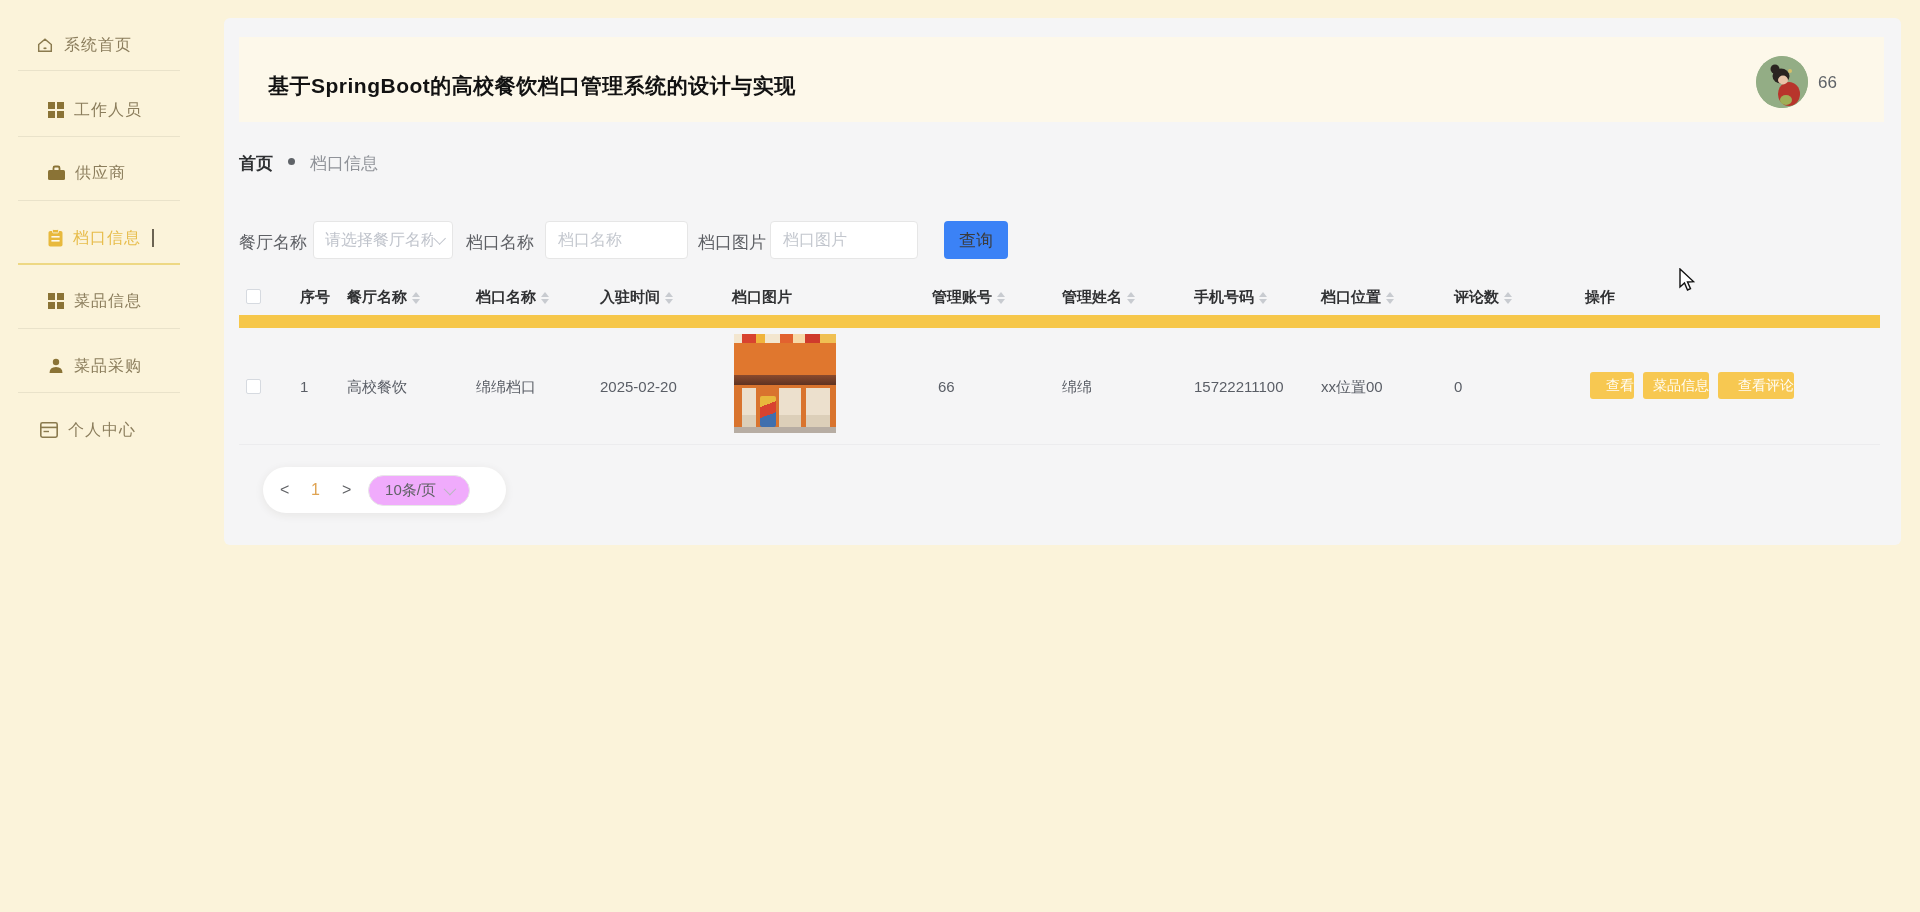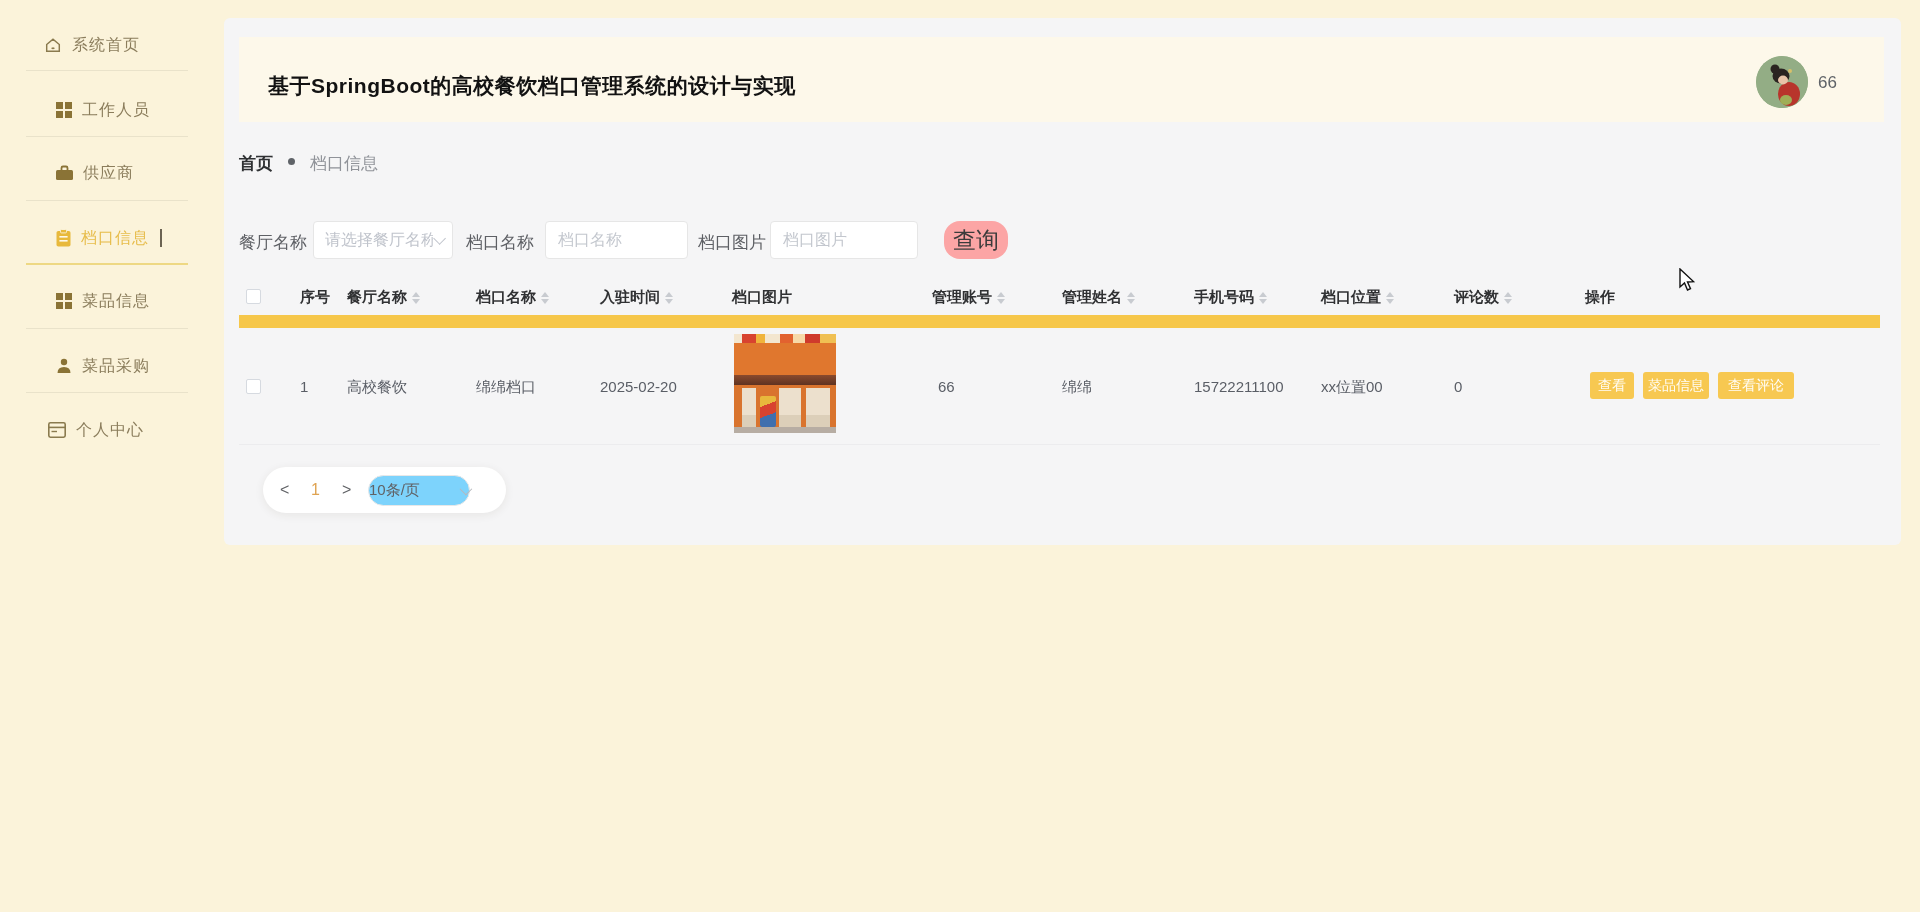--- a/index.html
+++ b/index.html
@@ -6,21 +6,21 @@
   html,body { width:1920px; height:912px; overflow:hidden; }
   body {
     font-family:"Liberation Sans","DejaVu Sans",sans-serif;
     background:#fbf3da;
     position:relative;
     color:#5a5e66;
   }
   .abs { position:absolute; }
 
   
-  .sidebar { position:absolute; left:8px; top:0; width:224px; height:912px; }
+  .sidebar { position:absolute; left:0; top:0; width:224px; height:912px; }
   .side-item { position:absolute; height:26px; display:flex; align-items:center; gap:10px; cursor:pointer; }
   .side-item .lbl { font-size:16px; color:#8b7d5c; letter-spacing:1px; white-space:nowrap; }
   .side-item.active .lbl { color:#e7bc4a; }
   .side-div { position:absolute; left:18px; width:162px; height:1px; background:#e9e2ca; }
   .side-div.active { background:#eed883; height:2px; }
   .caret-bar { width:2px; height:18px; background:#6b6352; margin-left:1px; }
 
   
   .panel { position:absolute; left:224px; top:18px; width:1677px; height:527px; background:#f5f5f6; border-radius:6px; }
   .header-card { position:absolute; left:239px; top:37px; width:1645px; height:85px; background:#fdf8ea; }
@@ -33,53 +33,53 @@
   .crumb-dot { position:absolute; left:288px; top:158px; width:7px; height:7px; border-radius:50%; background:#5f6368; }
   .crumb-cur { position:absolute; left:310px; top:152px; font-size:17px; color:#909399; }
 
   
   .f-label { position:absolute; top:231px; font-size:17px; color:#5e6065; white-space:nowrap; }
   .f-box { position:absolute; top:221px; height:38px; background:#fff; border:1px solid #e6e6e6; border-radius:4px; font-size:16px; }
   .f-select { display:flex; align-items:center; justify-content:space-between; padding:0 10px 0 12px; color:#c0c4cc; cursor:pointer; }
   input.f-box { padding:0 12px; color:#5a5e66; }
   input.f-box::placeholder { color:#c3c7ce; }
   .chev { width:9px; height:9px; border-right:1.6px solid #c0c4cc; border-bottom:1.6px solid #c0c4cc; transform:rotate(45deg) translateY(-3px); }
-  .search-btn { position:absolute; left:944px; top:221px; width:64px; height:38px; background:#fca5a5; border:none; border-radius:16px; font-size:23px; color:#3b3b3b; cursor:pointer; font-family:inherit; }
+  .search-btn { position:absolute; left:944px; top:221px; width:64px; height:38px; background:#3b82f6; border:none; border-radius:4px; font-size:17px; color:#3b3b3b; cursor:pointer; font-family:inherit; }
 
   
   .th { position:absolute; top:288px; font-size:15px; font-weight:700; color:#303133; display:flex; align-items:center; gap:5px; white-space:nowrap; }
   .sorter { display:inline-flex; flex-direction:column; gap:2px; }
   .sorter i { width:0; height:0; border-left:4px solid transparent; border-right:4px solid transparent; display:block; }
   .sorter .up { border-bottom:5px solid #c8cbd0; }
   .sorter .down { border-top:5px solid #c8cbd0; }
   .yellow-bar { position:absolute; left:239px; top:315px; width:1641px; height:13px; background:#f6c74a; }
   .td { position:absolute; top:378px; font-size:15px; color:#5a5e66; white-space:nowrap; }
   .checkbox { position:absolute; width:15px; height:15px; background:#fff; border:1px solid #d6dae0; border-radius:2px; cursor:pointer; }
   .row-sep { position:absolute; left:239px; top:444px; width:1641px; height:1px; background:#ececee; }
-  .act-btn { position:absolute; top:372px; height:27px; background:#f7c851; border:none; border-radius:3px; color:#fffdf6; font-size:14px; cursor:pointer; font-family:inherit; padding:0; }
+  .act-btn { position:absolute; top:372px; height:27px; background:#f7c851; border:none; border-radius:3px; color:#fffdf6; font-size:14px; cursor:pointer; font-family:inherit; padding:0;text-align:right; }
 
   
   .photo { position:absolute; left:734px; top:334px; width:102px; height:99px; overflow:hidden; cursor:pointer; background:#e0772e; }
   .ph-art { position:absolute; left:0; top:0; width:102px; height:9px;
     background:linear-gradient(90deg,#f3e6cf 0 8%, #d8432f 8% 22%, #f0b43c 22% 30%, #f3e6cf 30% 45%, #e2622f 45% 58%, #f7d9a8 58% 70%, #cf3a2c 70% 84%, #f0c053 84% 100%); }
   .ph-sign { position:absolute; left:0; top:9px; width:102px; height:32px; background:#000000;margin-top:36px; }
   .ph-sign .big { position:absolute; left:4px; top:5px; font-size:15px; font-weight:700; color:#fdf6ea; letter-spacing:1px; }
   .ph-sign .small { position:absolute; left:44px; top:9px; font-size:9px; font-weight:700; color:#f4c64c; }
   .ph-awn { position:absolute; left:0; top:41px; width:102px; height:10px; background:linear-gradient(#8a4a2d,#5f3322); }
   .ph-face { position:absolute; left:0; top:51px; width:102px; height:42px; background:#d9742e; }
   .ph-door { position:absolute; top:54px; height:39px; background:#ece0cd; box-shadow:inset 0 -12px 0 #dccfb9; }
   .ph-mural { position:absolute; left:26px; top:62px; width:16px; height:31px;
     background:linear-gradient(160deg,#e8b93c 0 30%, #d8432f 30% 60%, #3f6fae 60% 100%); border-radius:2px; }
   .ph-ground { position:absolute; left:0; top:93px; width:102px; height:6px; background:#b7ada3; }
 
   
   .pager { position:absolute; left:263px; top:467px; width:243px; height:46px; background:#fff; border-radius:23px; box-shadow:0 2px 10px rgba(60,50,20,.08); }
   .pg-item { position:absolute; top:481px; font-size:16px; color:#606266; cursor:pointer; }
   .pg-cur { color:#dfa352; }
-  .pg-select { position:absolute; left:368px; top:475px; width:102px; height:31px; border:1px solid #e8e8e8; border-radius:16px; display:flex; align-items:center; justify-content:space-between; gap:8px; font-size:15px; color:#606266; cursor:pointer; background:#7dd3fc; }
+  .pg-select { position:absolute; left:368px; top:475px; width:102px; height:31px; border:1px solid #e8e8e8; border-radius:16px; display:flex; align-items:center; justify-content:center; gap:8px; font-size:15px; color:#606266; cursor:pointer; background:#f0abfc; }
   .pg-select .chev { transform:rotate(45deg) translateY(-2px); border-color:#b5b8bd; }
 
   svg { display:block; }
 </style>
 </head>
 <body>
 
 <nav class="sidebar">
 
   <div class="side-item" style="left:36px; top:32px;">

